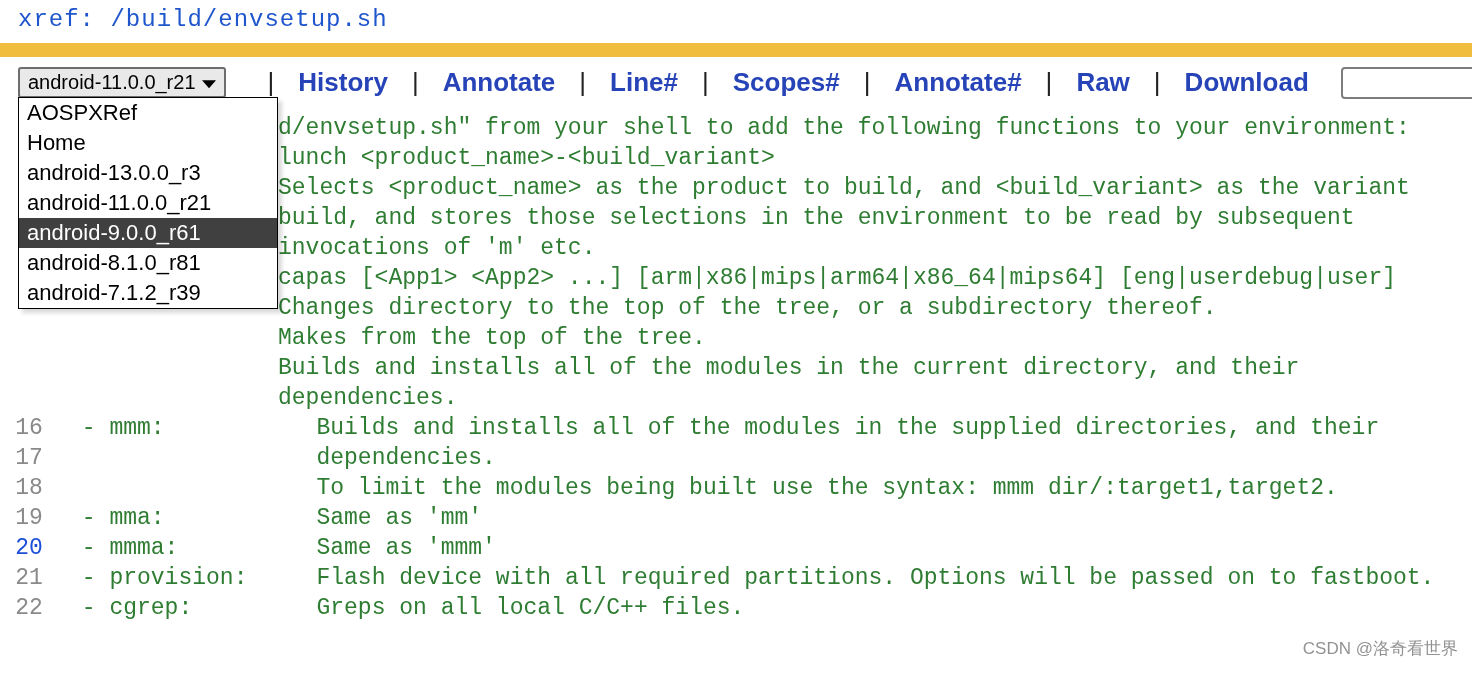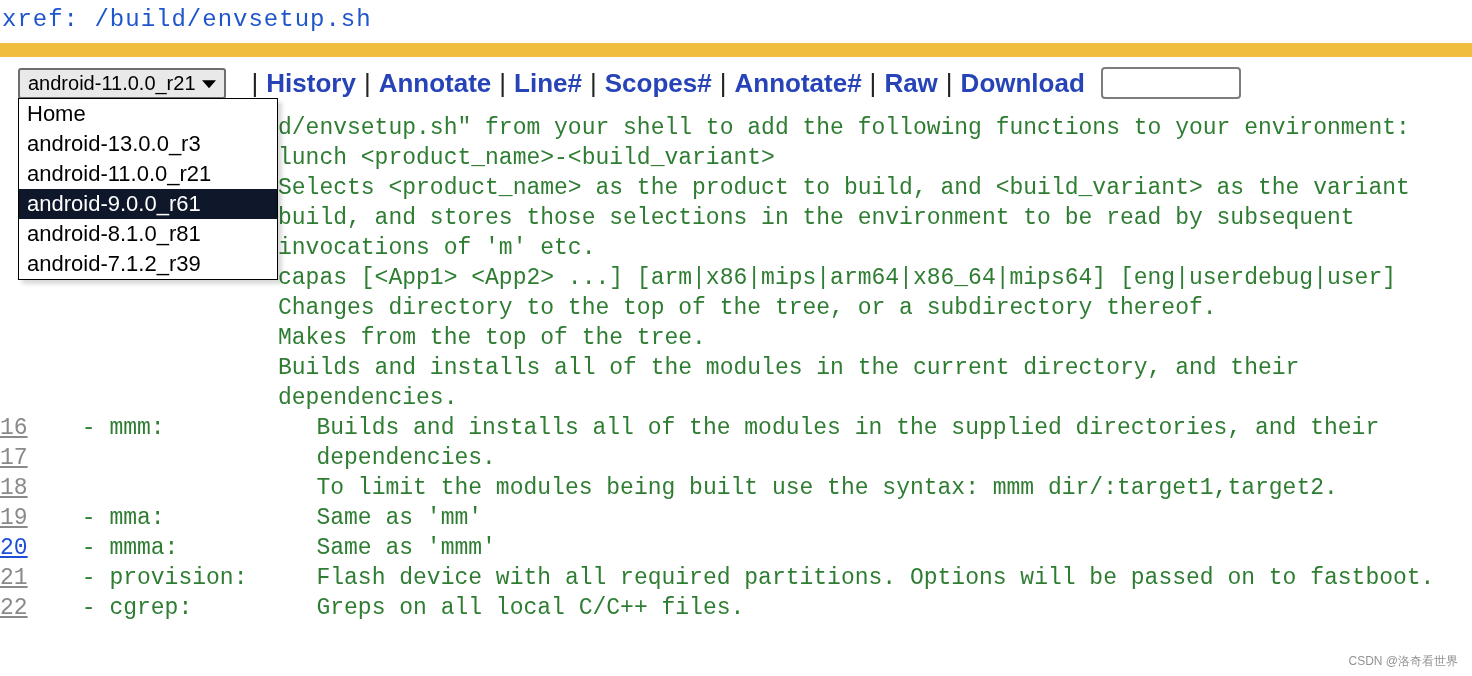--- a/index.html
+++ b/index.html
@@ -11,31 +11,30 @@
     background: #fff;
     width: 1472px;
     height: 676px;
     overflow: hidden;
     position: relative;
   }
   .xref-header {
     font-family: "Courier New", monospace;
     font-size: 24px;
     color: #1f56cc;
-    padding: 6px 18px 10px 2px;
+    padding: 6px 18px 10px 18px;
     letter-spacing: 1px;
   }
   .gold-bar {
     height: 14px;
     background: #f0bd3e;
   }
   .toolbar {
     display: flex;
-    align-items: center;
-    gap: 0;
+    gap: 16px;
     padding: 10px 18px 6px 18px;
     font-size: 26px;
     color: #2b4cc0;
     white-space: nowrap;
   }
   .dropdown-wrap {
     position: relative;
     margin-right: 18px;
   }
   .dropdown-sel {
@@ -70,21 +69,21 @@
     font-size: 22px;
     color: #000;
     box-shadow: 4px 4px 4px rgba(0,0,0,0.15);
   }
   .dropdown-item {
     padding: 2px 8px;
     white-space: nowrap;
     cursor: pointer;
   }
   .dropdown-item.highlight {
-    background: #0f172a;
+    background: #404040;
     color: #fff;
     padding-left: 8px;
   }
   .sep {
     color: #000;
     font-weight: normal;
     margin: 0 8px;
   }
   .toolbar-link {
     color: #2743b8;
@@ -107,52 +106,52 @@
     padding: 8px 0 0 0;
     white-space: pre;
     line-height: 30px;
     color: #2e7d32;
   }
   .code-row {
     display: flex;
   }
   .lnum {
     width: 68px;
-    text-align: left;
+    text-align: center;
     color: #8a8a8a;
     padding-right: 10px;
     font-family: "Courier New", monospace;
-    text-decoration: underline;
   }
   .lnum.black { color: #1d4ed8; }
   .clr-black { color: #222; }
   .watermark {
     position: absolute;
     right: 14px;
-    bottom: 6px;
-    font-size: 12px;
+    bottom: 16px;
+    font-size: 17px;
     color: rgba(110,110,110,0.75);
     font-family: Arial, sans-serif;
   }
 </style>
 </head>
 <body>
 
 <div class="xref-header">
   <span>xref</span>: <span>/build/envsetup.sh</span>
 </div>
 
 <div class="gold-bar"></div>
 
 <div class="toolbar">
   <div class="dropdown-wrap">
     <div class="dropdown-sel">
       <span>android-11.0.0_r21</span>
     </div>
     <div class="dropdown-list" id="dd-list">
+        <div class="dropdown-item">AOSPXRef</div>
         <div class="dropdown-item">Home</div>
         <div class="dropdown-item">android-13.0.0_r3</div>
         <div class="dropdown-item">android-11.0.0_r21</div>
         <div class="dropdown-item highlight">android-9.0.0_r61</div>
         <div class="dropdown-item">android-8.1.0_r81</div>
         <div class="dropdown-item">android-7.1.2_r39</div>
       </div>
   </div>
   <span class="sep clr-black">|</span>
   <span class="toolbar-link">History</span>

